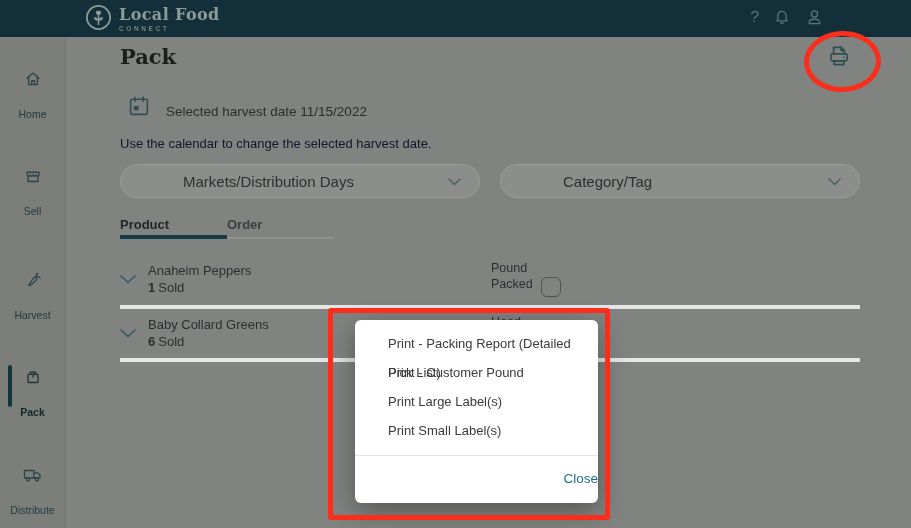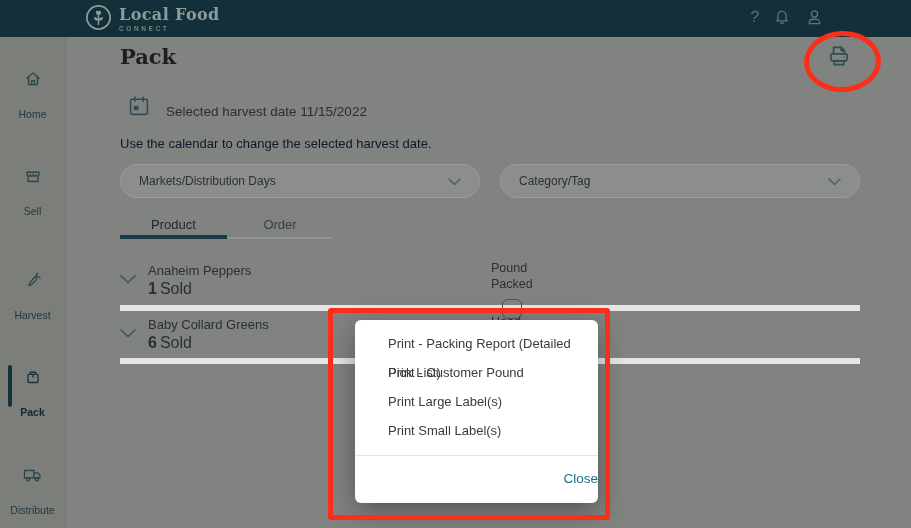--- a/index.html
+++ b/index.html
@@ -30,36 +30,36 @@
               font-weight:bold;font-size:21px;color:#1d1d1d;}
   .print-btn{position:absolute;left:825px;top:43px;width:28px;height:28px;cursor:pointer;
              background:none;border:none;padding:0;}
   .date-row-icon{position:absolute;left:128px;top:95px;width:22px;height:22px;cursor:pointer;}
   .date-text{position:absolute;left:166px;top:104px;font-size:13.5px;color:#2a2e30;}
   .hint-text{position:absolute;left:120px;top:136px;font-size:13px;color:#0f172a;}
 
   .pill{position:absolute;top:164px;width:360px;height:34px;background:#8c8e8b;
         border:1px solid #9b9d9a;border-radius:17px;display:flex;align-items:center;
         justify-content:space-between;padding:0 18px;box-sizing:border-box;cursor:pointer;}
-  .pill-label{font-size:12px;color:#2c3032;}
-
-  .tab{position:absolute;top:215px;height:20px;text-align:center;font-size:13px;
-       font-weight:normal;cursor:pointer;line-height:20px;}
+  .pill-label{font-size:15px;color:#2c3032;margin-left:44px;}
+
+  .tab{position:absolute;top:215px;height:20px;text-align:left;font-size:13px;
+       font-weight:bold;cursor:pointer;line-height:20px;}
   .tab-line{position:absolute;left:120px;top:237px;width:213px;height:2px;background:#90928e;}
   .tab-active-bar{position:absolute;left:120px;top:235px;width:107px;height:4px;background:#173b45;}
 
-  .prow{position:absolute;left:120px;width:740px;height:53px;border-bottom:6px solid #e5e5e5;}
+  .prow{position:absolute;left:120px;width:740px;height:53px;border-bottom:4px solid #e5e5e5;}
   .row-chev{position:absolute;left:0;top:18px;cursor:pointer;}
   .pname{position:absolute;left:28px;top:11px;font-size:13px;color:#2b2f31;}
-  .psold{position:absolute;left:28px;top:28px;font-size:16px;color:#2b2f31;}
+  .psold{position:absolute;left:28px;top:28px;font-size:13px;color:#2b2f31;}
   .psold b{font-weight:bold;}
   .psold span{margin-left:3px;}
   .punit{position:absolute;left:371px;top:9px;font-size:12.5px;color:#2b2f31;}
-  .ppacked{position:absolute;left:371px;top:25px;display:flex;align-items:center;gap:8px;
-           font-size:12.5px;color:#2b2f31;flex-direction:column;}
+  .ppacked{position:absolute;left:371px;top:25px;display:flex;gap:8px;
+           font-size:12.5px;color:#2b2f31;}
   .checkbox{width:18px;height:18px;border:1.5px solid #505254;border-radius:6px;
             background:transparent;cursor:pointer;}
 
   
   .modal{position:absolute;left:355px;top:320px;width:243px;height:183px;background:#ffffff;
          border-radius:6px;z-index:40;box-shadow:0 8px 28px rgba(0,0,0,.35);
          padding-top:9px;box-sizing:border-box;}
   .m-item{height:29px;line-height:29px;padding-left:33px;font-size:13px;color:#3b3b3b;cursor:pointer;}
   .m-div{border-top:1px solid #e4e4e4;margin-top:10px;}
   .m-close{height:46px;line-height:46px;text-align:right;font-size:13.5px;color:#1c7189;cursor:pointer;}

